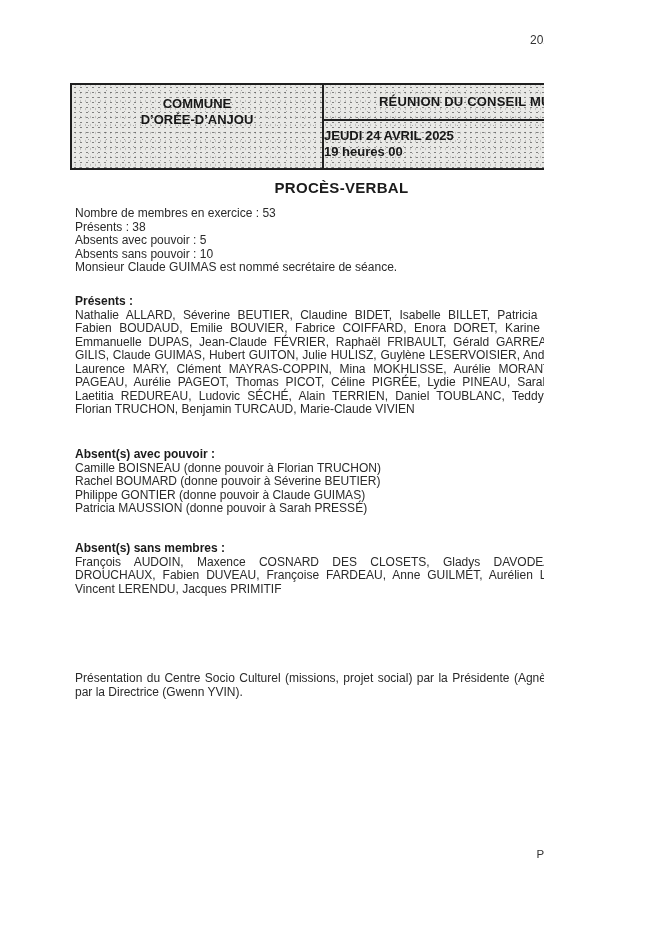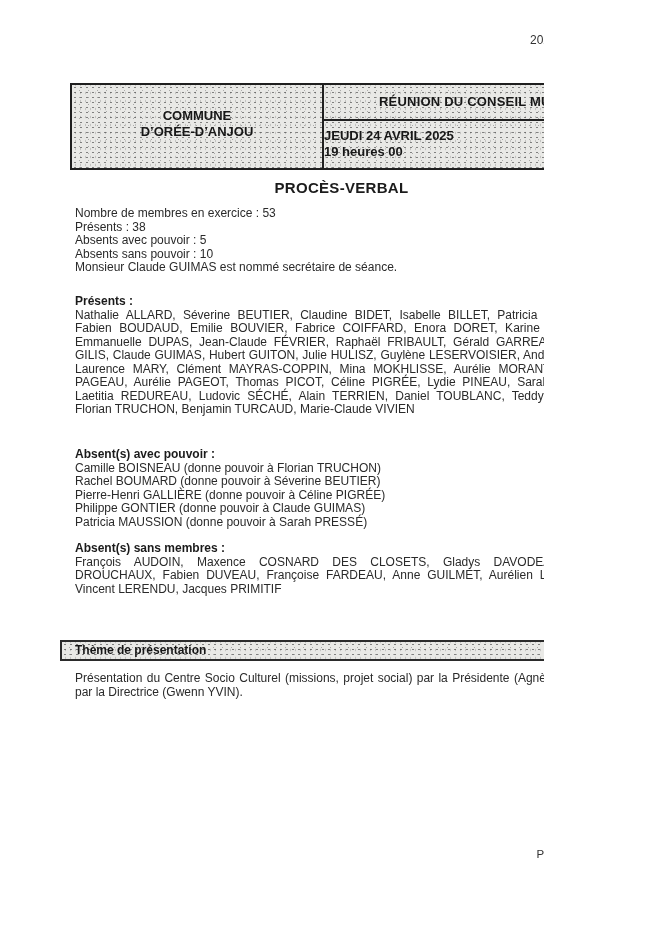--- a/index.html
+++ b/index.html
@@ -34,21 +34,21 @@
   .header-table{
     left:70px;top:83px;width:535px;height:87px;
     border:2px solid #1f1f1f;
     box-sizing:border-box;
     display:flex;
   }
   .cell-left{
     width:252px;box-sizing:border-box;
     border-right:2px solid #1f1f1f;
     text-align:center;
-    padding-top:23px;
+    padding-top:11px;
     font-size:13px;font-weight:bold;line-height:15.5px;color:#171717;
   }
   .cell-right{flex:1;display:flex;flex-direction:column;}
   .cell-right-top{
     height:36px;box-sizing:border-box;
     border-bottom:2px solid #1f1f1f;
     text-align:right;
     font-size:13px;font-weight:bold;line-height:34px;color:#171717;
     letter-spacing:0.2px;
   }
@@ -119,31 +119,29 @@
 
   <div class="abs col txt" style="top:295px;">
     <div class="bold">Présents :</div>
     <div class="justify">Nathalie ALLARD, Séverine BEUTIER, Claudine BIDET, Isabelle BILLET, Patricia BORDAGE, Fabien BOUDAUD, Emilie BOUVIER, Fabrice COIFFARD, Enora DORET, Karine DUBILLOT, Emmanuelle DUPAS, Jean-Claude FÉVRIER, Raphaël FRIBAULT, Gérald GARREAU, Philippe GILIS, Claude GUIMAS, Hubert GUITON, Julie HULISZ, Guylène LESERVOISIER, André MARTIN, Laurence MARY, Clément MAYRAS-COPPIN, Mina MOKHLISSE, Aurélie MORANTIN, Michel PAGEAU, Aurélie PAGEOT, Thomas PICOT, Céline PIGRÉE, Lydie PINEAU, Sarah PRESSÉ, Laetitia REDUREAU, Ludovic SÉCHÉ, Alain TERRIEN, Daniel TOUBLANC, Teddy TRAMIER, Florian TRUCHON, Benjamin TURCAUD, Marie-Claude VIVIEN</div>
   </div>
 
   <div class="abs col txt" style="top:448px;">
     <div class="bold">Absent(s) avec pouvoir :</div>
     <div>Camille BOISNEAU (donne pouvoir à Florian TRUCHON)</div>
     <div>Rachel BOUMARD (donne pouvoir à Séverine BEUTIER)</div>
-    <div>Pierre-Henri GALLIÈRE (donne pouvoir à Céline PIGRÉE)</div>
     <div>Philippe GONTIER (donne pouvoir à Claude GUIMAS)</div>
     <div>Patricia MAUSSION (donne pouvoir à Sarah PRESSÉ)</div>
   </div>
 
   <div class="abs col txt" style="top:542px;">
     <div class="bold">Absent(s) sans membres :</div>
     <div class="justify">François AUDOIN, Maxence COSNARD DES CLOSETS, Gladys DAVODEAU, Julien DROUCHAUX, Fabien DUVEAU, Françoise FARDEAU, Anne GUILMET, Aurélien LE CORRE, Vincent LERENDU, Jacques PRIMITIF</div>
   </div>
 
-  <div class="abs theme-bar speckle">Thème de présentation</div>
 
   <div class="abs col txt justify" style="top:672px;">Présentation du Centre Socio Culturel (missions, projet social) par la Présidente (Agnès CHEK) et par la Directrice (Gwenn YVIN).</div>
 
   <div class="abs footer">Page 1 sur 48</div>
 
   <div class="artifacts">
     <div class="dotline"></div>
     <div class="dash lt" style="top:103px;"></div>
     <div class="dash" style="top:134px;"></div>
     <div class="dash dk" style="top:148px;width:7px;"></div>

